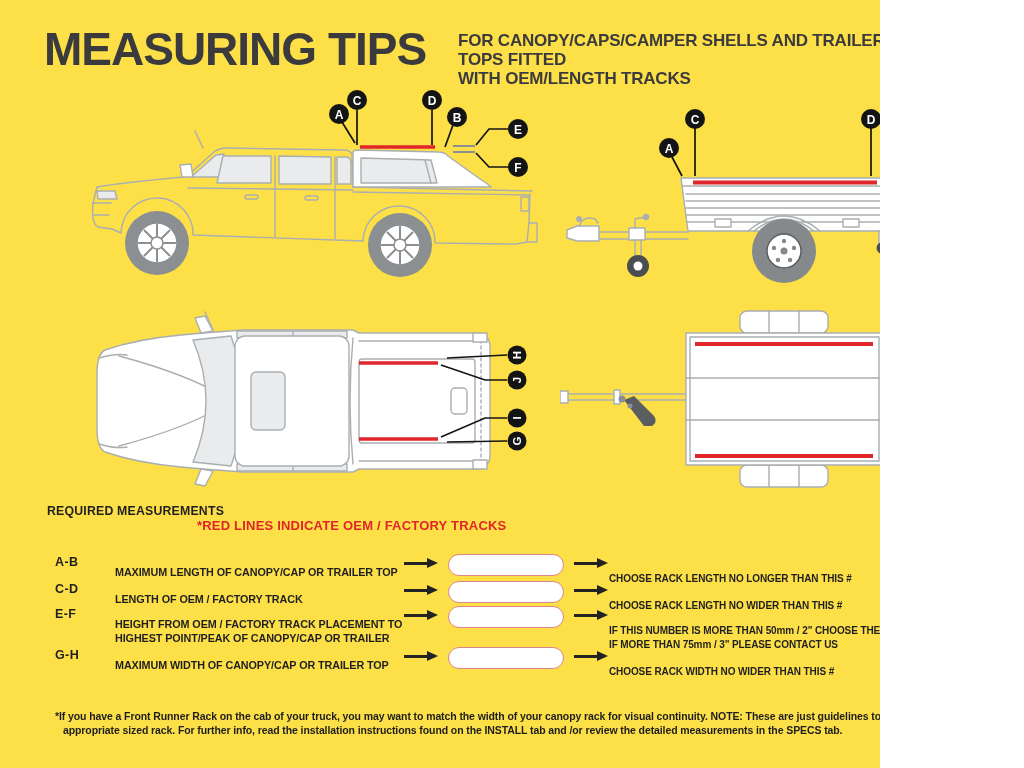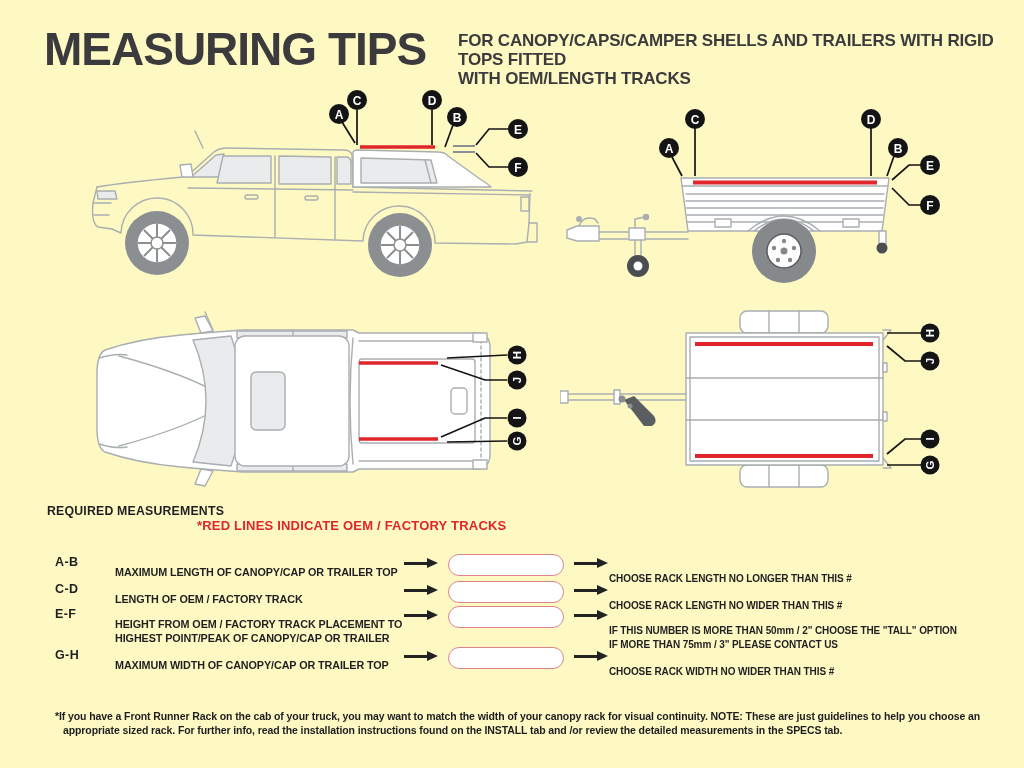--- a/index.html
+++ b/index.html
@@ -1,16 +1,16 @@
 <!DOCTYPE html>
 <html><head>
 <meta charset="utf-8">
 <style>
   html,body{margin:0;padding:0;background:#fff;}
-  .page{position:relative;width:1024px;height:768px;background:#fef9c3;overflow:hidden;
+  .page{position:relative;width:880px;height:768px;background:#fde047;overflow:hidden;
         font-family:"Liberation Sans",sans-serif;color:#2a2a2c;}
   .abs{position:absolute;}
   
   .title{left:44px;top:22px;font-size:46px;font-weight:800;letter-spacing:-1px;color:#3b3b3d;}
   .subtitle{left:458px;top:31px;width:540px;font-size:17px;font-weight:700;line-height:19px;
             letter-spacing:-0.2px;color:#3b3b3d;}
   
   .req-title{left:47px;top:504px;font-size:12.3px;font-weight:700;letter-spacing:0.2px;color:#1f1f21;}
   .red-note{left:197px;top:518px;font-size:13px;font-weight:700;letter-spacing:0.2px;color:#e0252b;}
   

